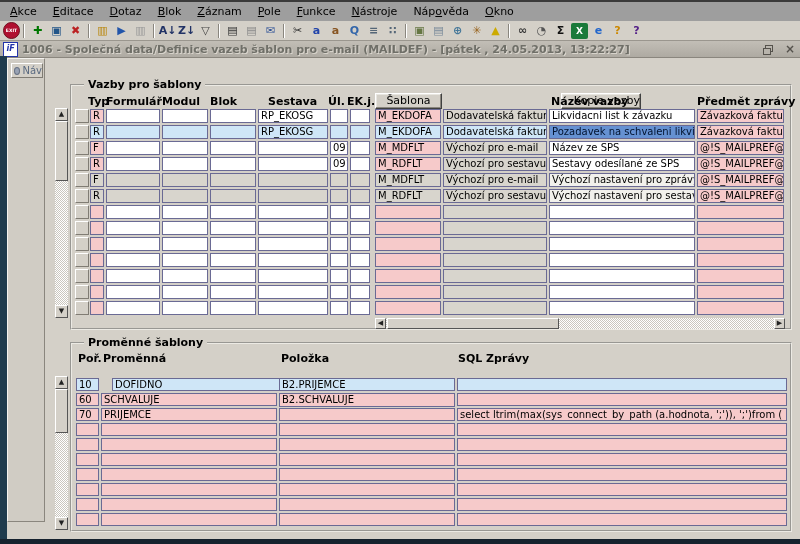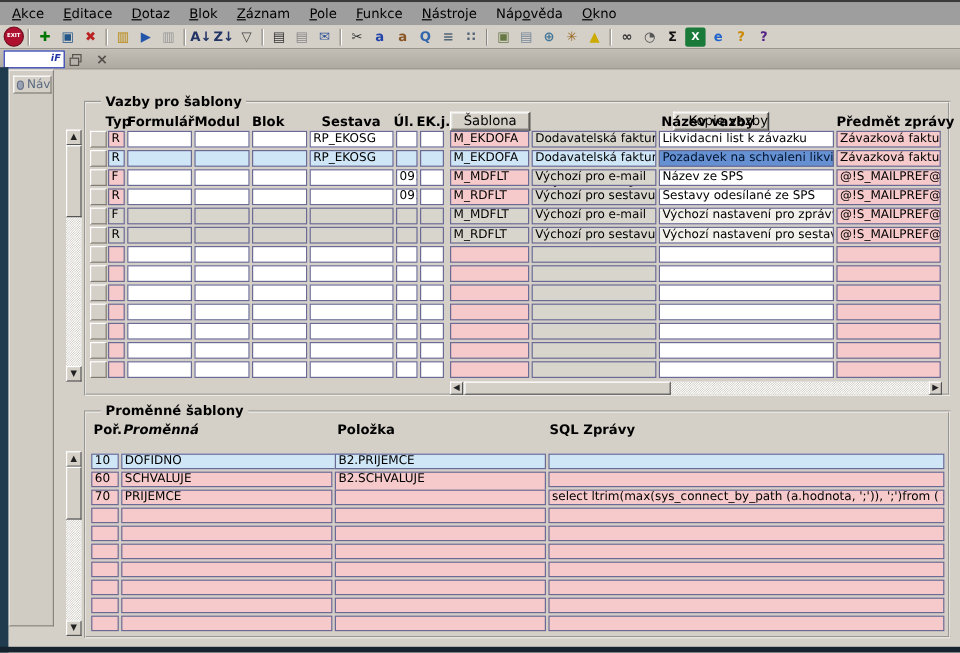--- a/index.html
+++ b/index.html
@@ -18,21 +18,21 @@
     font-size:11px;font-weight:bold;cursor:default;border-radius:2px;}
   .tb-exit{width:15px;height:15px;border-radius:50%;background:#b01030;color:#fff;
     font-size:4.5px;font-weight:bold;display:flex;align-items:center;justify-content:center;
     border:1px solid #701020;letter-spacing:0;}
 
   
   #titlebar{position:absolute;left:0;top:41px;width:800px;height:17px;
     background:linear-gradient(#c2beb6,#aeaaa2);display:flex;align-items:center;
     border-bottom:1px solid #8a867e;box-sizing:border-box;}
   #title-icon{width:13px;height:13px;background:#fff;border:1px solid #2233aa;margin:0 4px 0 3px;
-    font-size:8px;font-style:italic;font-weight:bold;color:#2233aa;text-align:center;line-height:12px;padding-left:36px;}
+    font-size:8px;font-style:italic;font-weight:bold;color:#2233aa;text-align:center;line-height:12px;}
   #window-title{font-size:11px;font-weight:bold;color:var(--titletext);text-shadow:1px 1px 0 #d8d4cc;
     white-space:nowrap;flex:1;}
   .win-ctrl{font-size:12px;font-weight:bold;color:#55524c;padding:0 5px;cursor:default;}
   #restore-glyph{position:relative;width:9px;height:9px;margin-right:8px;}
   #restore-glyph .sq{position:absolute;border:1px solid #55524c;background:transparent;width:6px;height:5px;}
   #restore-glyph .sq.b{left:0;top:3px;background:#b8b4ac;}
   #restore-glyph .sq.a{left:2px;top:0;}
 
   
   #content{position:absolute;left:0;top:58px;width:800px;height:486px;background:var(--chrome);}
@@ -130,20 +130,21 @@
       <span class="tb-icon" style="color: rgb(85, 85, 85);">◔</span>
       <span class="tb-icon" style="color: rgb(17, 17, 17);">Σ</span>
       <span class="tb-icon" style="color: rgb(255, 255, 255); background: rgb(26, 122, 58); font-size: 9px;">X</span>
       <span class="tb-icon" style="color: rgb(34, 102, 204);">e</span>
       <span class="tb-icon" style="color: rgb(204, 136, 0);">?</span>
       <span class="tb-icon" style="color: rgb(85, 34, 136);">?</span>
     </div>
 
   <div id="titlebar">
     <div id="title-icon">iF</div>
+    <div id="window-title">1006 - Společná data/Definice vazeb šablon pro e-mail (MAILDEF) - [pátek , 24.05.2013, 13:22:27]</div>
     <div id="restore-glyph">
         <div class="sq a"></div>
         <div class="sq b"></div>
       </div>
     <div class="win-ctrl">×</div>
   </div>
 
   <div id="content"></div>
   <div id="nav-panel"></div>
   <div id="nav-tab">
@@ -338,32 +339,32 @@
   <div class="sb-track" style="left:375px;top:318px;width:410px;height:11px;"></div>
   <div class="sb-btn" style="left:375px;top:318px;width:11px;height:11px;line-height:8px;">◀</div>
   <div class="sb-thumb" style="left:387px;top:318px;width:172px;height:11px;"></div>
   <div class="sb-btn" style="left:774px;top:318px;width:11px;height:11px;line-height:8px;">▶</div>
 
   <div class="groupbox" style="left:70px;top:342px;width:722px;height:190px;"></div>
   <div class="grouplabel" style="left:84px;top:336px;">Proměnné šablony</div>
 
   <div id="t2-headers">
       <div class="hdr" style="left: 78px; top: 352px;">Poř.</div>
-      <div class="hdr" style="left: 103px; top: 352px; font-style: italic;">Proměnná</div>
+      <div class="hdr" style="left: 103px; top: 352px;">Proměnná</div>
       <div class="hdr" style="left: 281px; top: 352px;">Položka</div>
       <div class="hdr" style="left: 458px; top: 352px;">SQL Zprávy</div>
     </div>
   <div id="t2-rows">
       <div class="cell blue" style="left: 76px; top: 378px; width: 23px; height: 13px;">10</div>
-      <div class="cell blue" style="left: 101px; top: 378px; width: 204px; height: 13px;">DOFIDNO</div>
+      <div class="cell blue" style="left: 112px; top: 378px; width: 204px; height: 13px;">DOFIDNO</div>
       <div class="cell blue" style="left: 279px; top: 378px; width: 176px; height: 13px;">B2.PRIJEMCE</div>
       <div class="cell blue" style="left: 457px; top: 378px; width: 330px; height: 13px;"></div>
       <div class="cell pink" style="left: 76px; top: 393px; width: 23px; height: 13px;">60</div>
       <div class="cell pink" style="left: 101px; top: 393px; width: 176px; height: 13px;">SCHVALUJE</div>
-      <div class="cell pink" style="left: 279px; top: 393px; width: 176px; height: 26px;">B2.SCHVALUJE</div>
+      <div class="cell pink" style="left: 279px; top: 393px; width: 176px; height: 14px;">B2.SCHVALUJE</div>
       <div class="cell pink" style="left: 457px; top: 393px; width: 330px; height: 13px;"></div>
       <div class="cell pink" style="left: 76px; top: 408px; width: 23px; height: 13px;">70</div>
       <div class="cell pink" style="left: 101px; top: 408px; width: 176px; height: 13px;">PRIJEMCE</div>
       <div class="cell pink" style="left: 279px; top: 408px; width: 176px; height: 13px;"></div>
       <div class="cell pink" style="left: 457px; top: 408px; width: 330px; height: 13px;">select ltrim(max(sys_connect_by_path (a.hodnota, ';')), ';')from (  select rtrim(ltrim(sp</div>
       <div class="cell pink" style="left: 76px; top: 423px; width: 23px; height: 13px;"></div>
       <div class="cell pink" style="left: 101px; top: 423px; width: 176px; height: 13px;"></div>
       <div class="cell pink" style="left: 279px; top: 423px; width: 176px; height: 13px;"></div>
       <div class="cell pink" style="left: 457px; top: 423px; width: 330px; height: 13px;"></div>
       <div class="cell pink" style="left: 76px; top: 438px; width: 23px; height: 13px;"></div>

